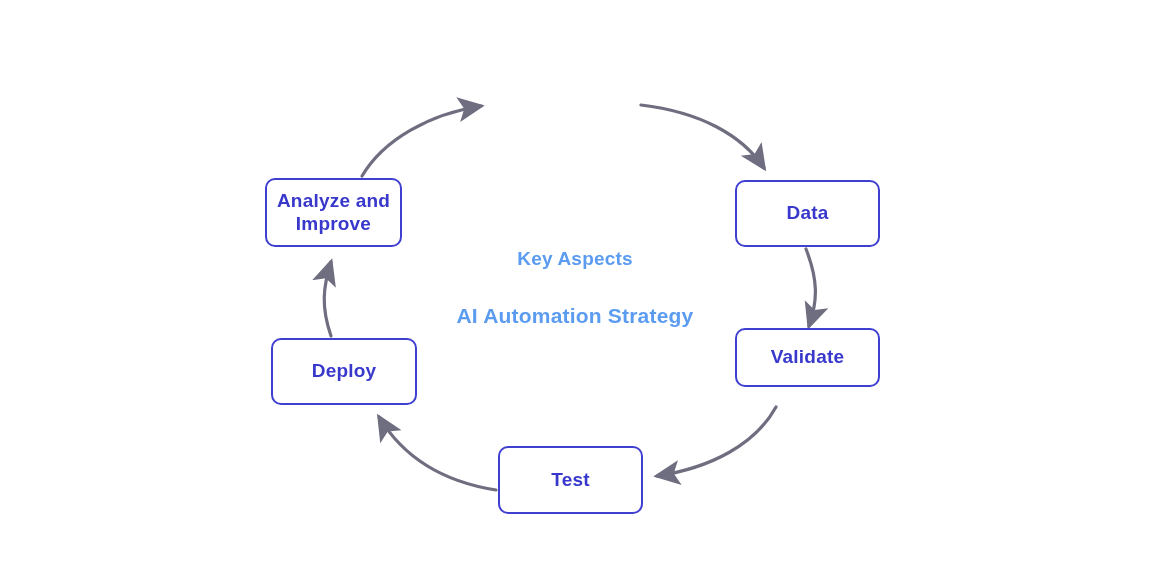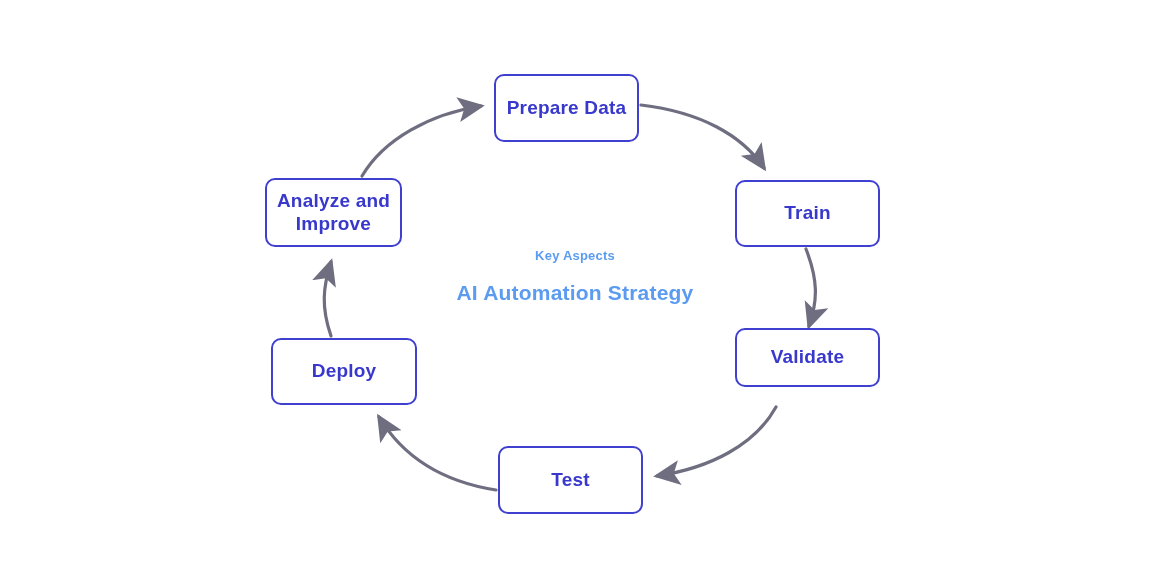--- a/index.html
+++ b/index.html
@@ -49,24 +49,24 @@
   .center-block {
     position: absolute;
     left: 370px;
     top: 248px;
     width: 410px;
     text-align: center;
     z-index: 1;
   }
   .center-title {
     color: #5B9BF0;
-    font-size: 13px;
+    font-size: 19px;
     font-weight: 700;
     letter-spacing: 0.2px;
-    margin-bottom: 18px;
+    margin-bottom: 34px;
   }
   .center-subtitle {
     color: #5B9BF0;
     font-size: 21px;
     font-weight: 700;
     letter-spacing: 0.2px;
   }
 </style>
 </head>
 <body>
@@ -86,26 +86,23 @@
 
     <path d="M 776,407 C 755,445 710,468 657,476" fill="none" stroke="#6E6E80" stroke-width="3.2" stroke-linecap="round" marker-end="url(#arrowhead)"></path>
 
     <path d="M 496,490 C 445,482 405,460 379,417" fill="none" stroke="#6E6E80" stroke-width="3.2" stroke-linecap="round" marker-end="url(#arrowhead)"></path>
 
     <path d="M 331,336 C 321,307 323,287 331,262" fill="none" stroke="#6E6E80" stroke-width="3.2" stroke-linecap="round" marker-end="url(#arrowhead)"></path>
 
     <path d="M 362,176 C 384,139 430,114 481,106" fill="none" stroke="#6E6E80" stroke-width="3.2" stroke-linecap="round" marker-end="url(#arrowhead)"></path>
   </svg>
 
-  <div class="node" style="left:494px; top:74px; width:145px; height:68px;">
-    <span class="node-label">Prepare Data</span>
-  </div>
 
   <div class="node" style="left:735px; top:180px; width:145px; height:67px;">
-    <span class="node-label">Train</span>
+    <span class="node-label">Data</span>
   </div>
 
   <div class="node" style="left:735px; top:328px; width:145px; height:59px;text-align:right;">
     <span class="node-label">Validate</span>
   </div>
 
   <div class="node" style="left:498px; top:446px; width:145px; height:68px;">
     <span class="node-label">Test</span>
   </div>
 

